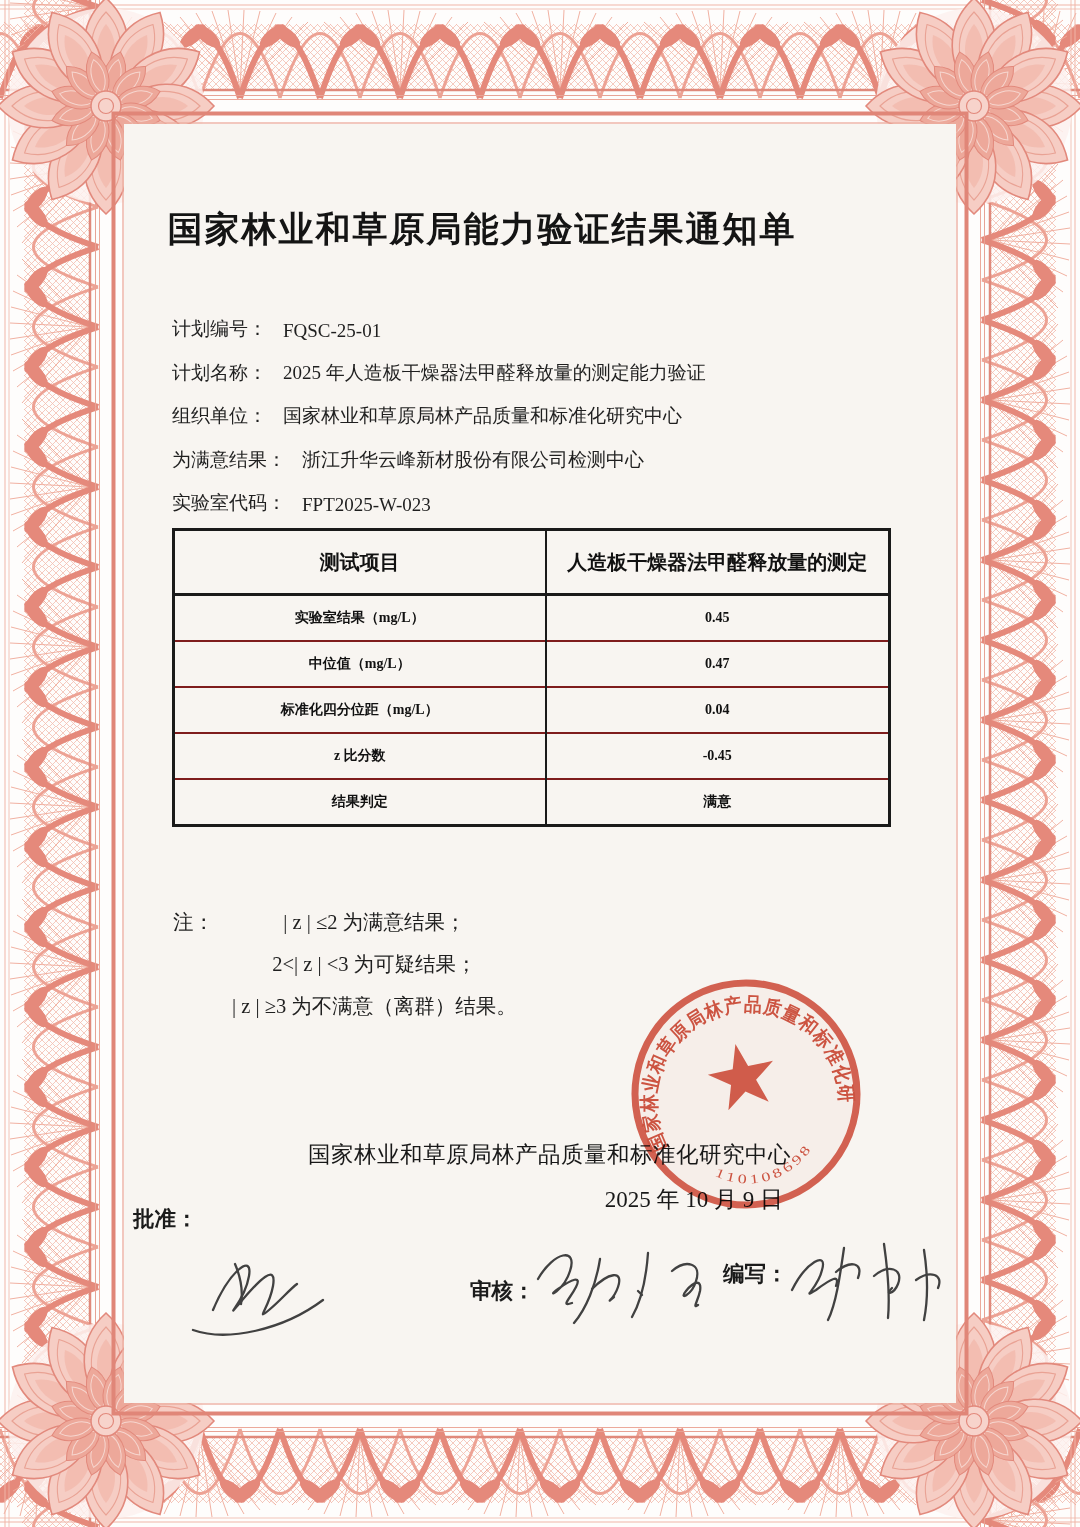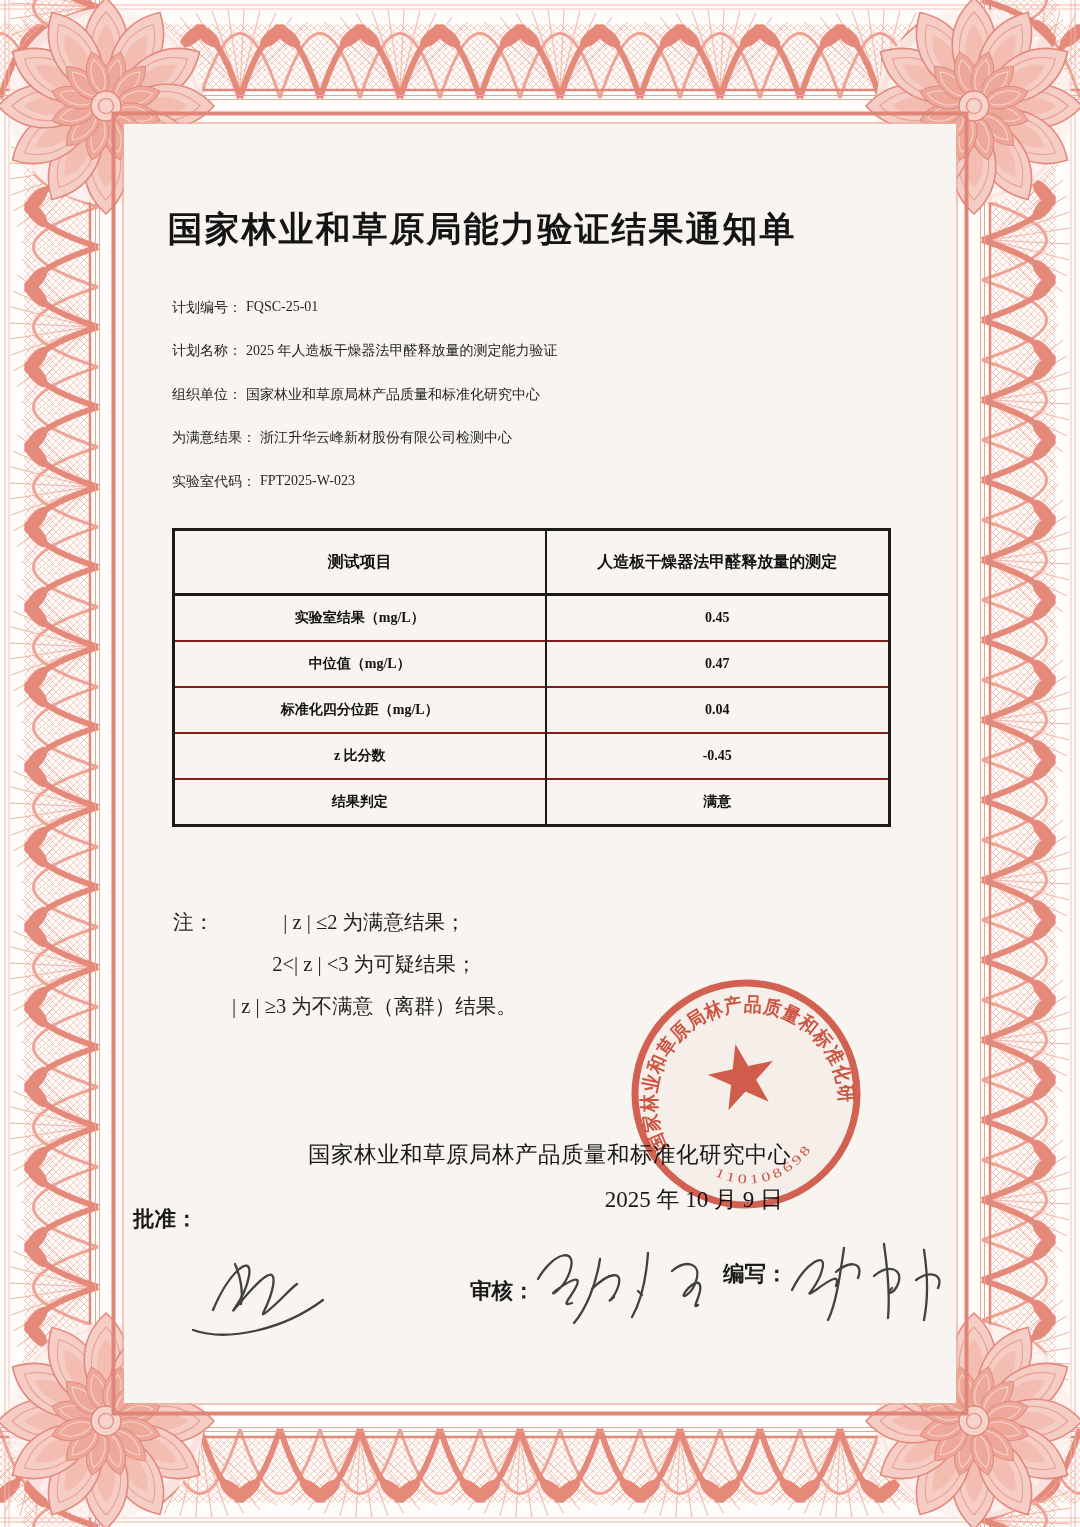--- a/index.html
+++ b/index.html
@@ -9,33 +9,33 @@
     font-family:"Liberation Serif", serif;color:#1c1c1c;
   }
   .border-svg{position:absolute;left:0;top:0;width:1080px;height:1527px;z-index:0;}
   .content{position:absolute;left:0;top:0;width:964px;height:1527px;z-index:1;}
   .doc-title{
     position:absolute;top:206px;left:0;width:100%;text-align:center;
     font-family:"Liberation Sans", sans-serif;font-weight:700;
     font-size:35px;letter-spacing:2px;color:#141414;
   }
   .fields{position:absolute;top:299px;left:172px;right:130px;}
-  .field{height:43.4px;font-size:14px;display:flex;align-items:flex-start;white-space:nowrap;}
+  .field{height:43.4px;font-size:19px;display:flex;align-items:flex-end;white-space:nowrap;}
   .field .flabel{color:#1f1f1f;}
-  .field .fvalue{color:#1f1f1f;margin-left:4px;}
+  .field .fvalue{color:#1f1f1f;margin-left:16px;}
   table.results{
     position:absolute;top:528px;left:172px;width:716px;
     border-collapse:collapse;table-layout:fixed;
     border:3px solid #1a1a1a;
   }
   table.results col.c1{width:372px;}
   table.results col.c2{width:344px;}
   table.results th{
     height:60px;border-bottom:3px solid #1a1a1a;
-    font-size:16px;font-weight:700;text-align:center;vertical-align:middle;color:#111;
+    font-size:20px;font-weight:700;text-align:center;vertical-align:middle;color:#111;
   }
   table.results td{
     height:42px;border-top:2px solid #7f1d1d;
     font-size:14px;font-weight:700;text-align:center;vertical-align:middle;color:#111;
   }
   table.results .divider{border-right:2.5px solid #1a1a1a;}
   .notes{position:absolute;top:908px;left:173px;font-size:20.5px;color:#1f1f1f;}
   .notes .nlabel{position:absolute;left:0;top:0;}
   .notes .nlines{margin-left:59px;}
   .notes .nline{height:42px;white-space:nowrap;text-align:center;}

